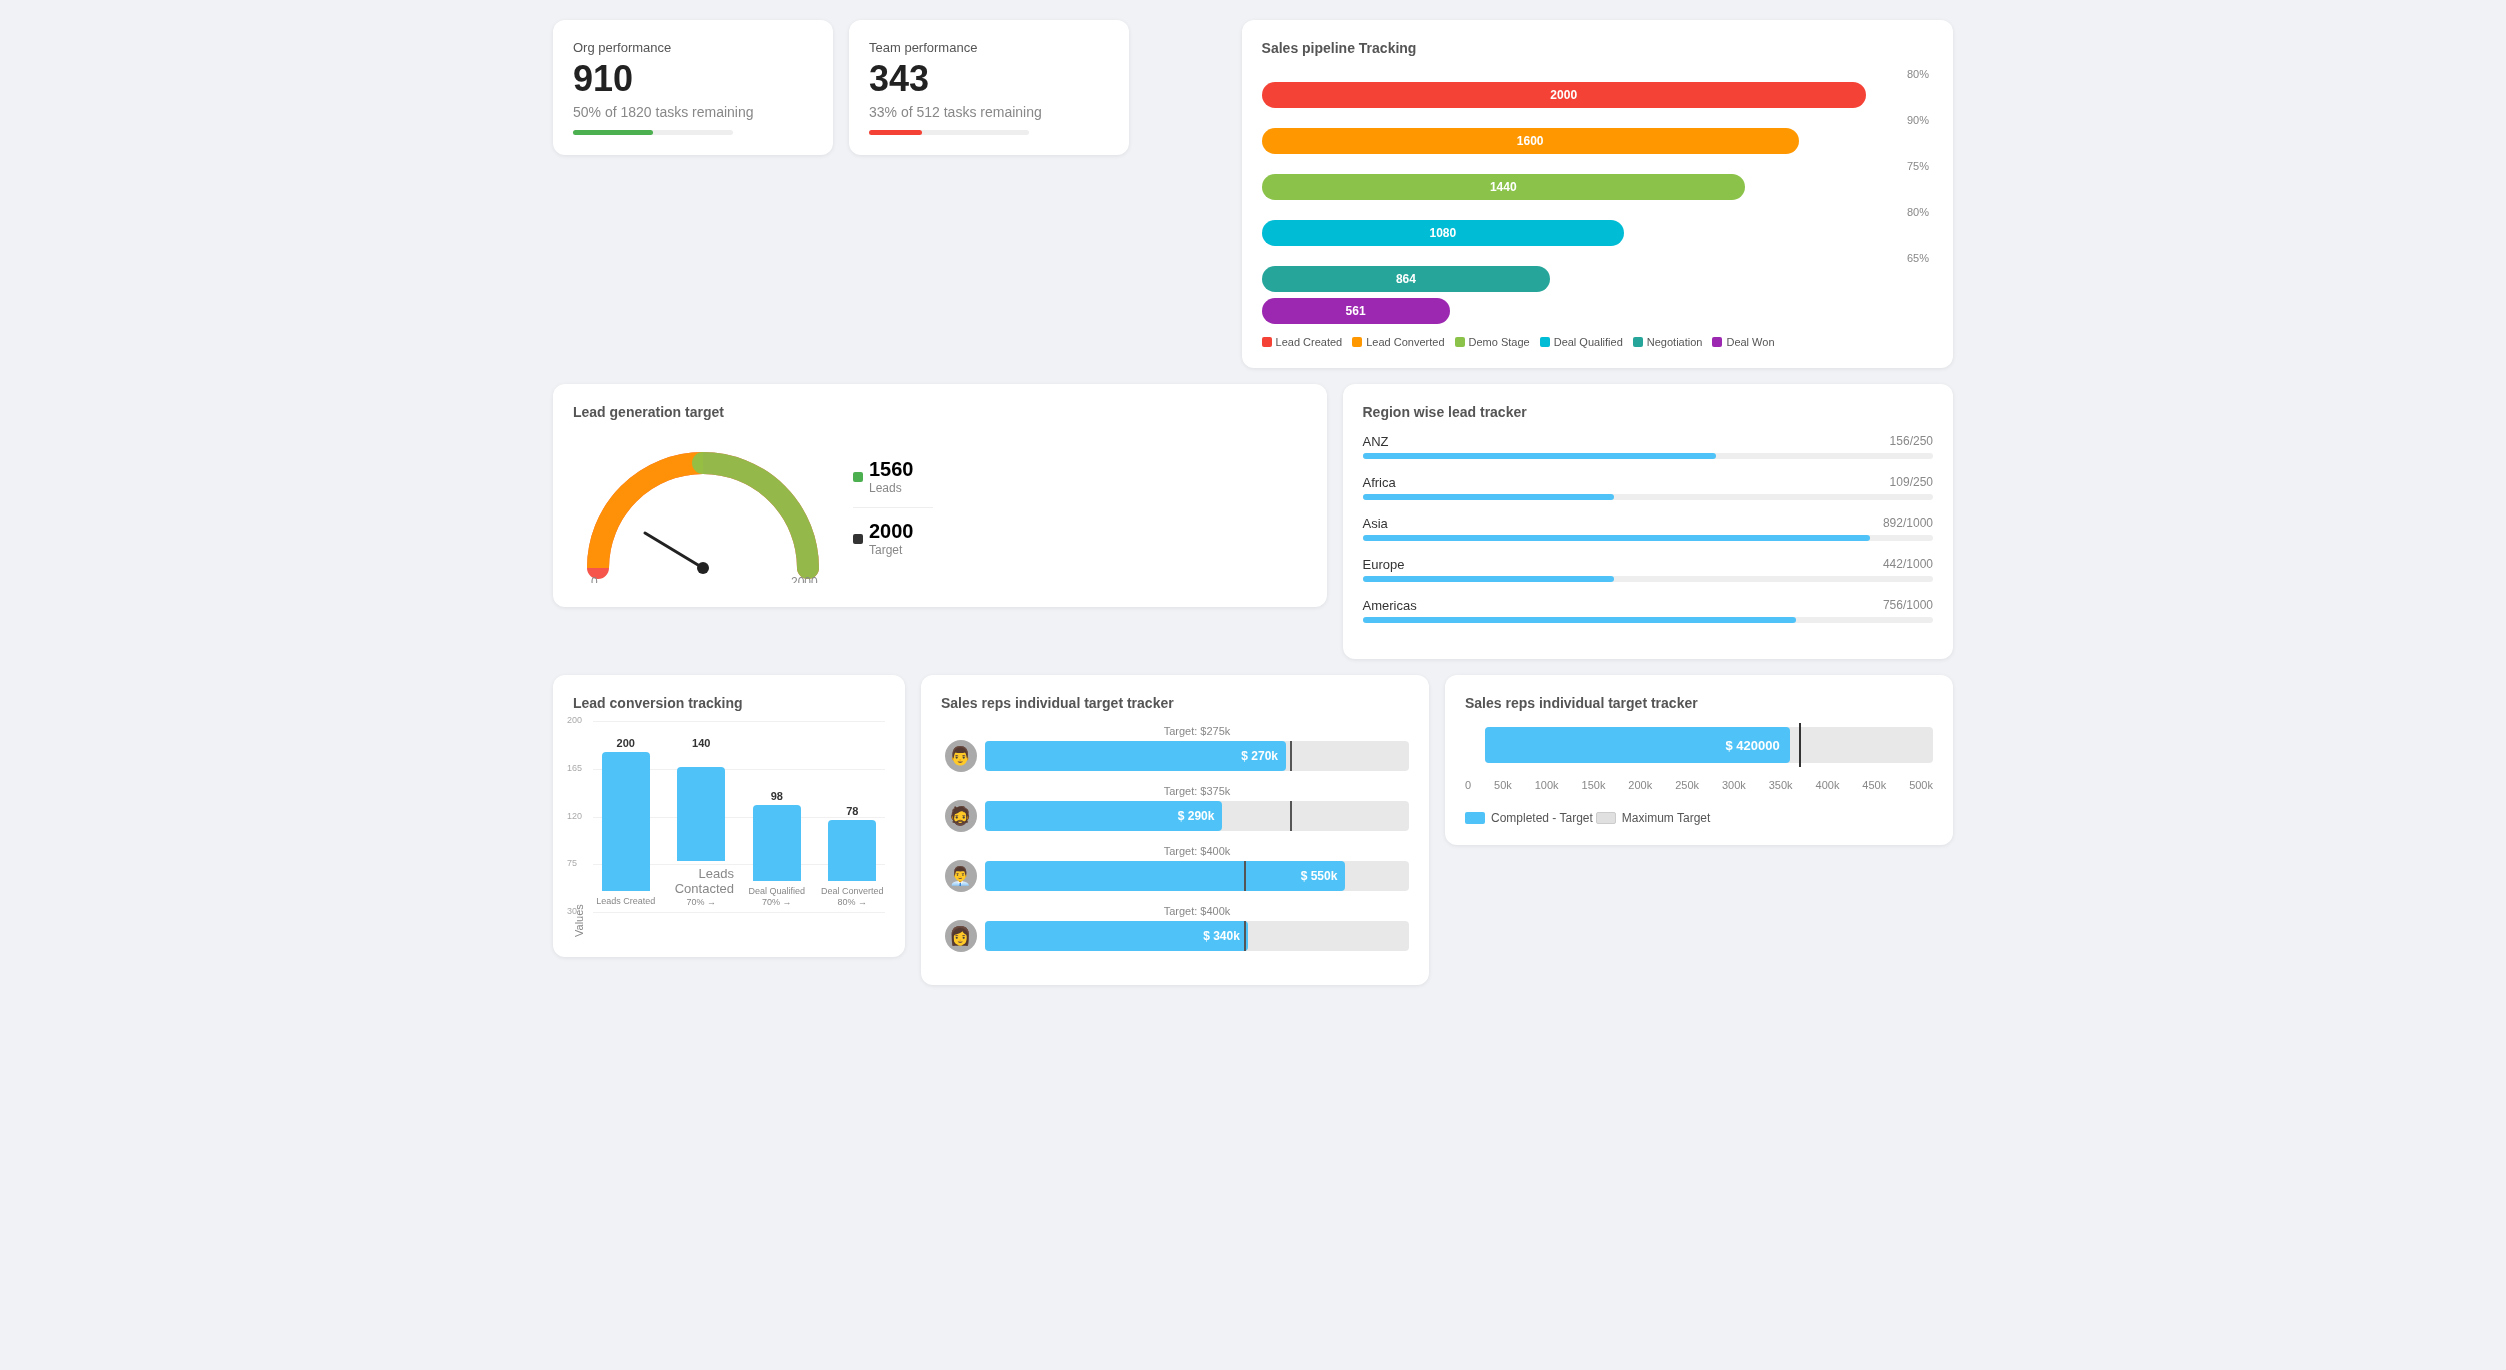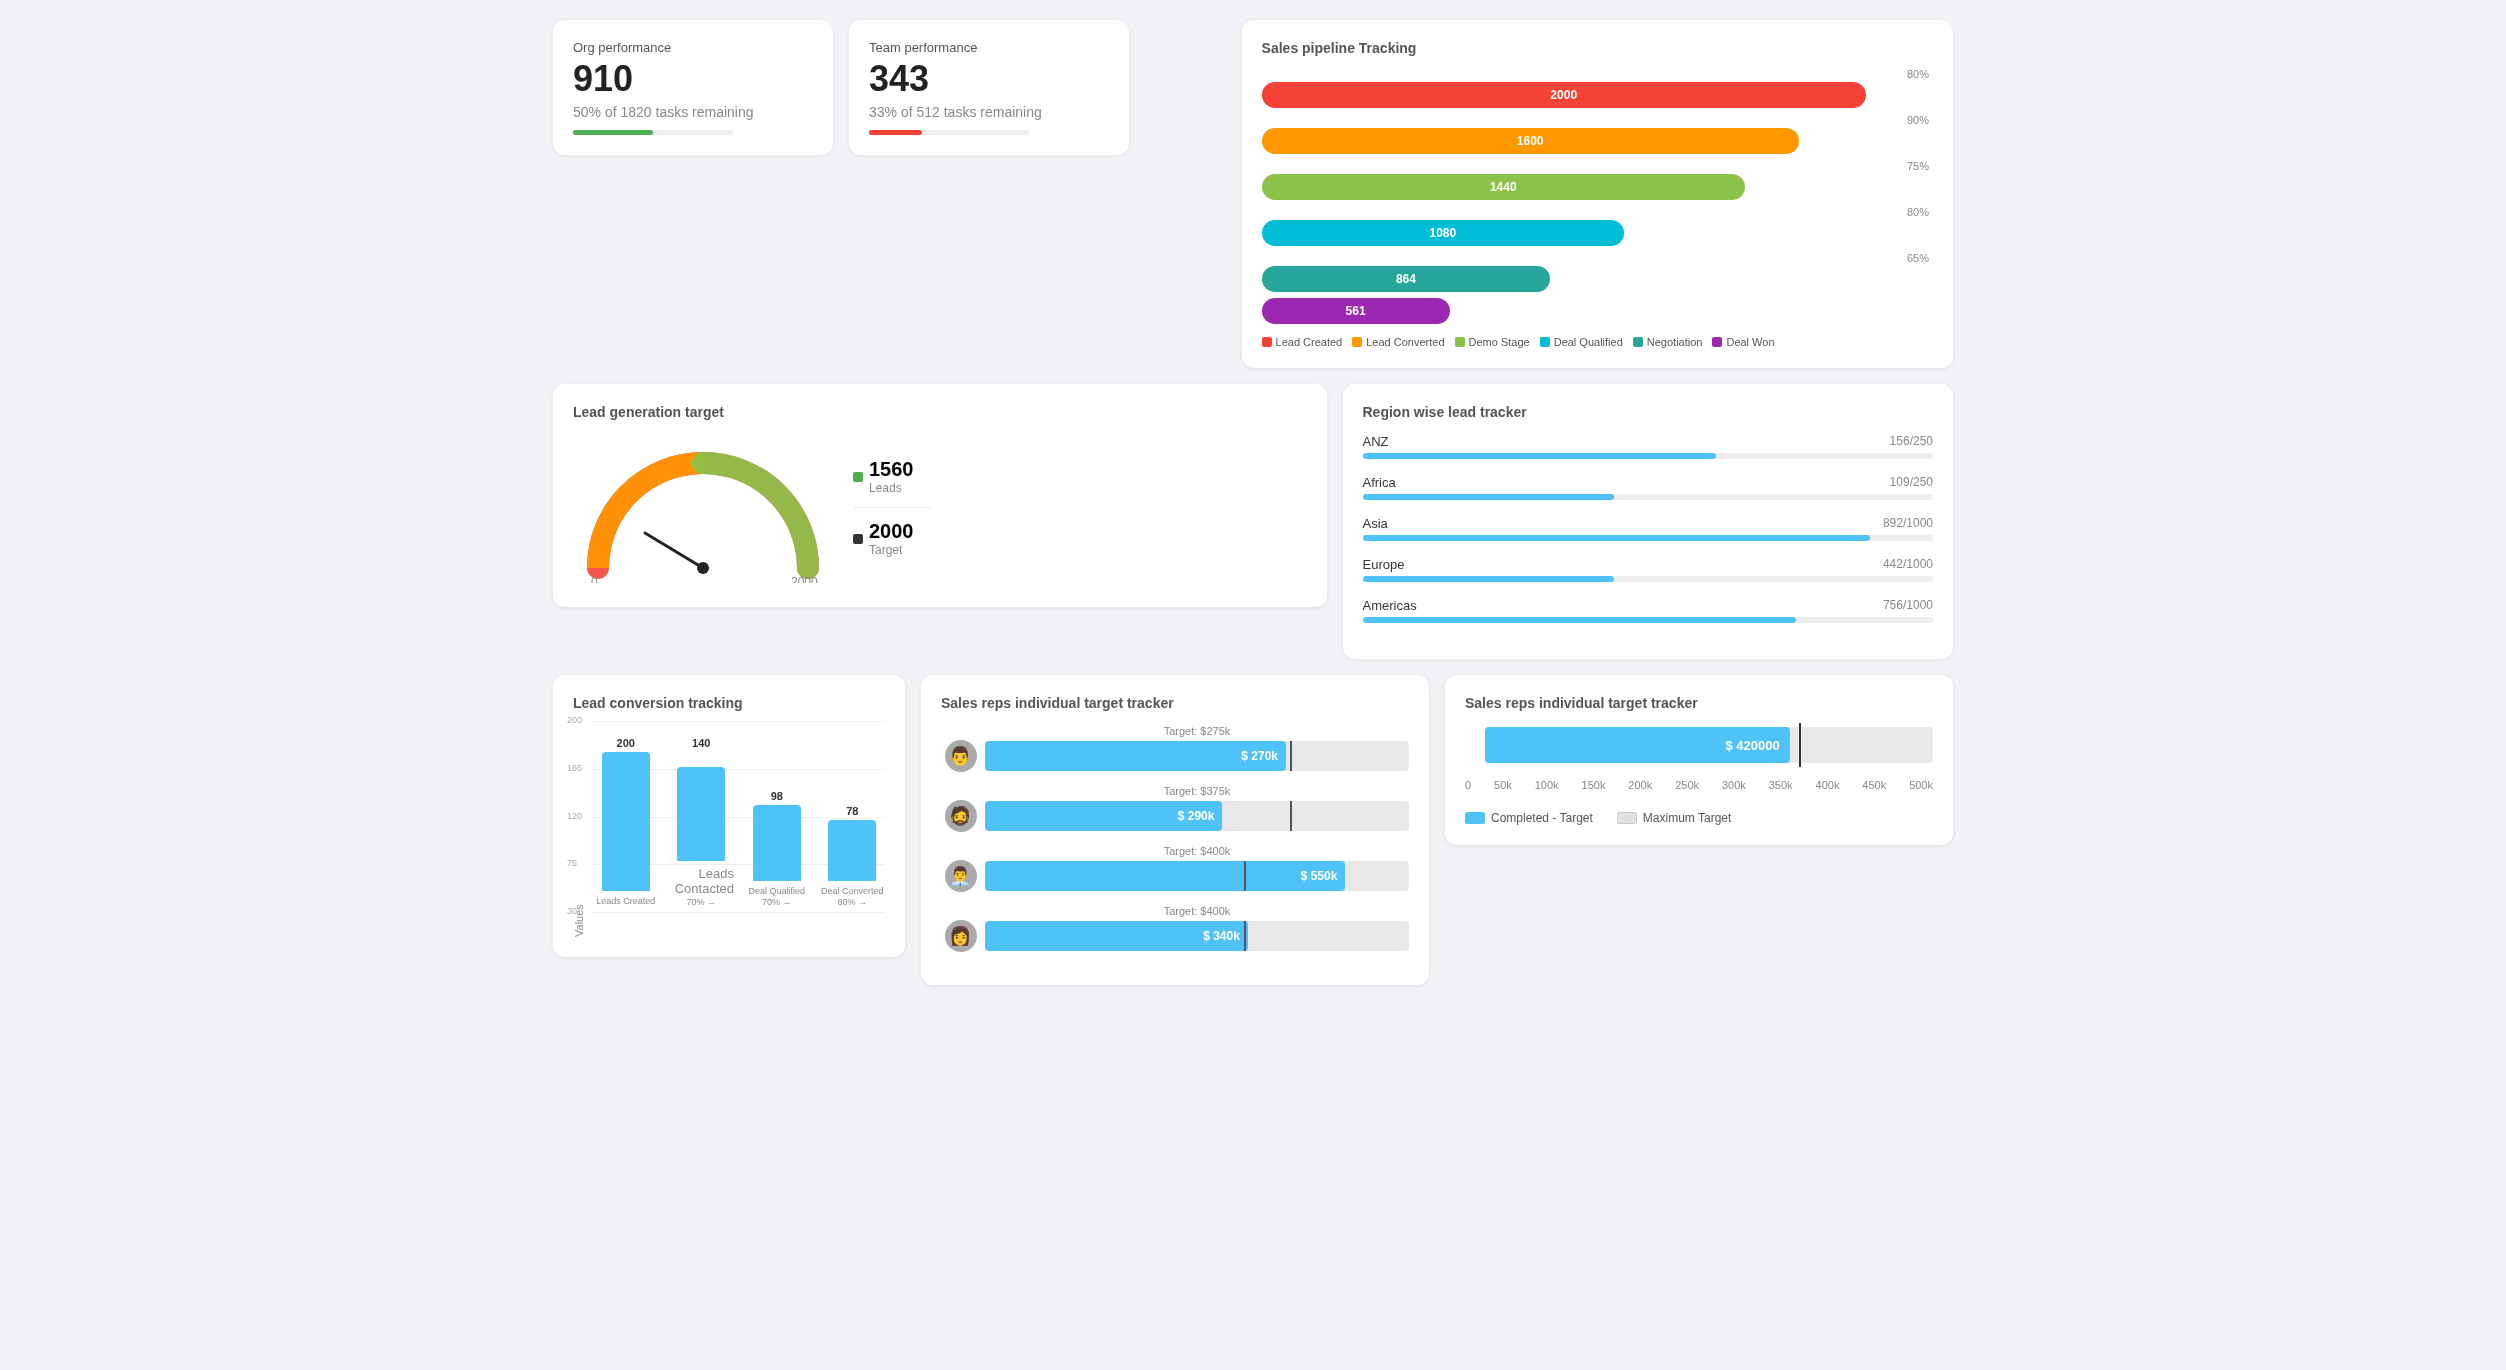--- a/index.html
+++ b/index.html
@@ -71,21 +71,21 @@
     .sales-reps { flex: 2; min-width: 380px; }
     .rep-row { margin-bottom: 14px; }
 
     
     .sales-reps-right { flex: 2; min-width: 360px; }
     .horiz-bar-chart { margin: 16px 0; padding-left: 20px; }
     .horiz-bar-bg { height: 36px; background: #e8e8e8; border-radius: 4px; position: relative; overflow: visible; }
     .horiz-bar-fill2 { height: 100%; background: #4fc3f7; border-radius: 4px; display: flex; align-items: center; justify-content: flex-end; padding-right: 10px; color: #fff; font-size: 13px; font-weight: 600; }
     .target-line2 { position: absolute; top: -4px; bottom: -4px; width: 2px; background: #333; z-index: 2; }
     .x-axis-labels { display: flex; justify-content: space-between; font-size: 11px; color: #888; margin-top: 8px; }
-    .bottom-legend { display: flex; gap: 24px; margin-top: 20px; align-items: center; }
+    .bottom-legend { display: flex; gap: 3px; margin-top: 20px; align-items: center; }
     .legend-item2 { display: flex; align-items: center; gap: 6px; font-size: 12px; color: #555; }
     .legend-rect { width: 20px; height: 12px; border-radius: 2px; }
   </style>
 </head>
 <body>
 
 <div class="dashboard">
 
   <div class="row">
 

